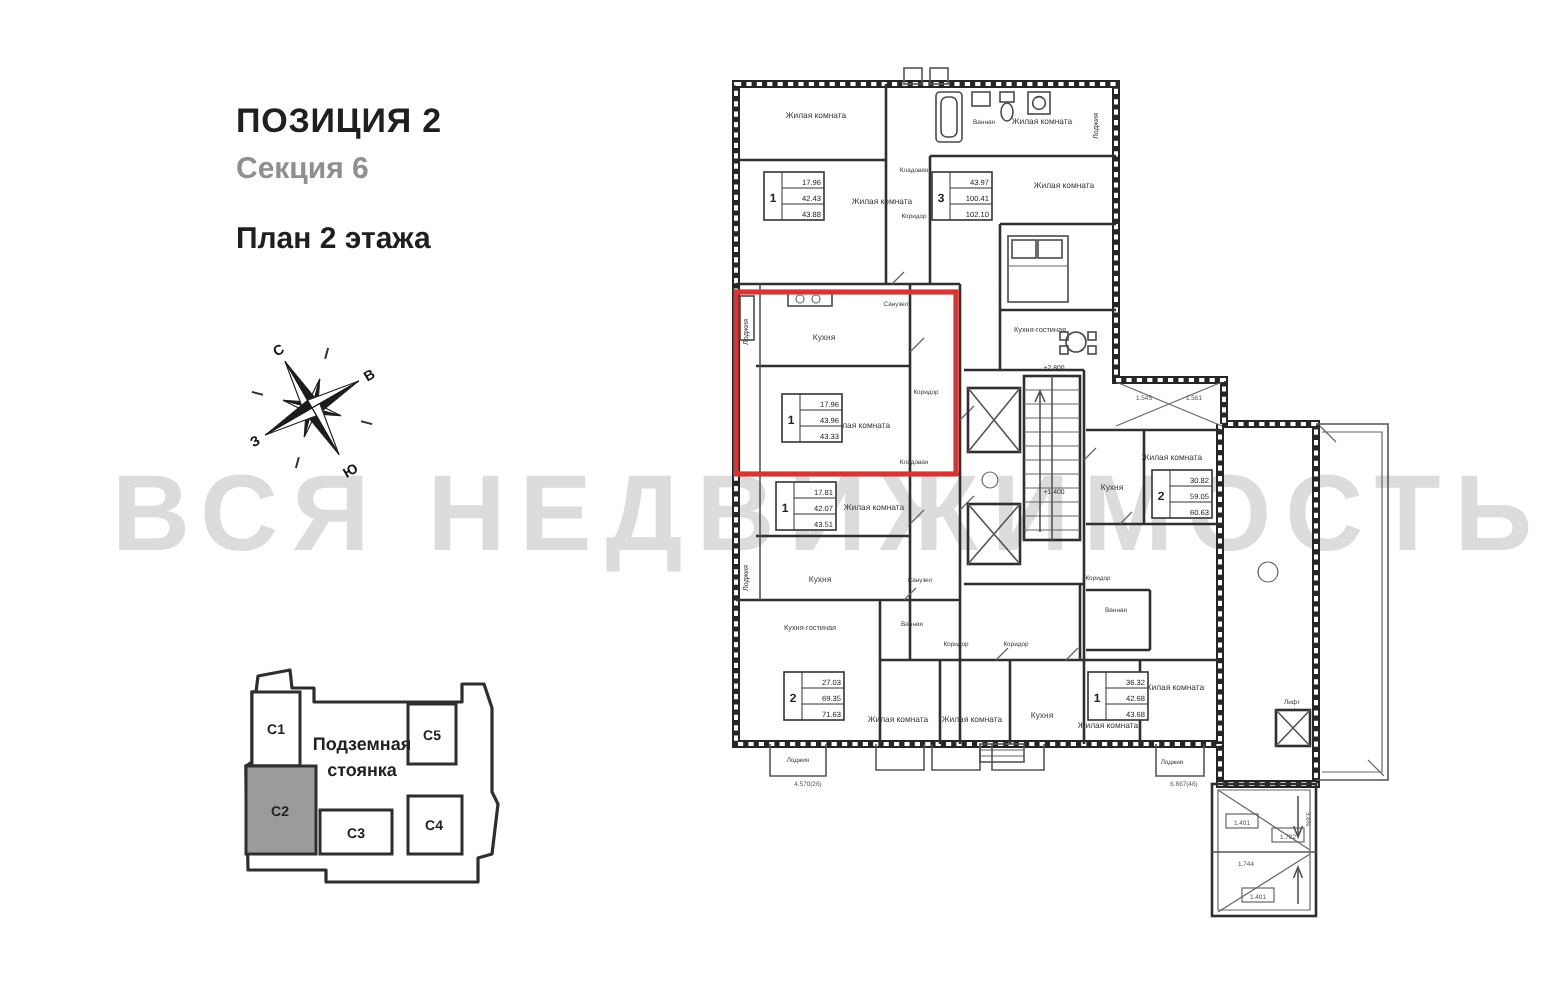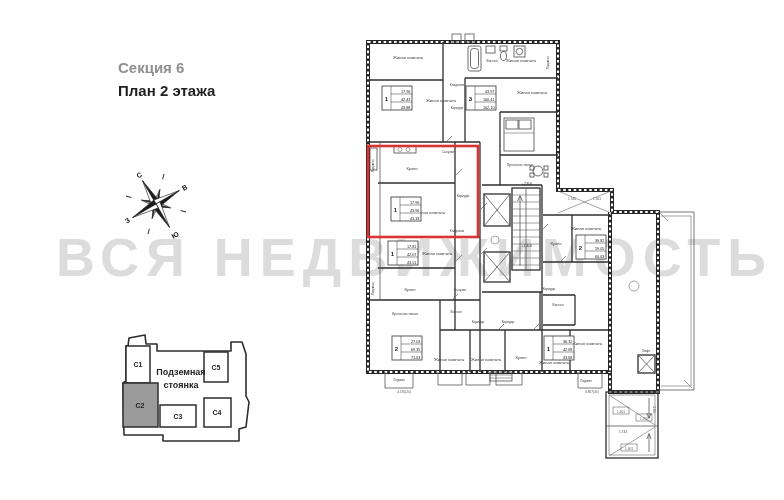--- a/index.html
+++ b/index.html
@@ -2,21 +2,21 @@
 <html><head>
 <meta charset="utf-8">
 <style>
   html,body{margin:0;padding:0;background:#fff;}
   #canvas{position:relative;width:784px;height:500px;background:#fff;overflow:hidden;
           font-family:"Liberation Sans",sans-serif;}
   
   #title-block{position:absolute;left:118px;top:52px;line-height:1;}
   #title-block .t1{font-size:17px;font-weight:700;color:#1f1f1f;letter-spacing:.4px;}
   #title-block .t2{font-size:15px;font-weight:700;color:#8f8f8f;margin-top:8px;}
-  #title-block .t3{font-size:15px;font-weight:700;color:#1f1f1f;margin-top:8px;}
+  #title-block .t3{font-size:15px;font-weight:700;color:#1f1f1f;margin-top:20px;}
   
   #watermark{position:absolute;left:56px;top:226px;font-size:54px;font-weight:700;
              color:#dcdcdc;letter-spacing:7px;white-space:nowrap;z-index:1;pointer-events:none;}
   svg{position:absolute;left:0;top:0;z-index:2;}
   
   .wall-out{fill:none;stroke:#262626;stroke-width:4;stroke-linejoin:miter;}
   .wall-hatch{fill:none;stroke:#fff;stroke-width:2;stroke-dasharray:2.6 2.6;}
   .wall-in{fill:none;stroke:#2f2f2f;stroke-width:1.3;}
   .wall-thin{fill:none;stroke:#555;stroke-width:.8;}
   .detail{fill:none;stroke:#666;stroke-width:.6;}
@@ -42,20 +42,21 @@
   .cb{fill:#1c1c1c;stroke:#1c1c1c;stroke-width:.4;}
   .ctick{stroke:#333;stroke-width:1;fill:none;}
   .cl{font-size:7px;font-weight:600;fill:#111;}
 </style>
 </head>
 <body>
 
 <div id="canvas">
 
   <div id="title-block">
+    <div class="t1">ПОЗИЦИЯ 2</div>
     <div class="t2">Секция 6</div>
     <div class="t3">План 2 этажа</div>
   </div>
 
   <div id="watermark">ВСЯ НЕДВИЖИМОСТЬ</div>
 
   <svg width="784" height="500">
 
     <g>
 

